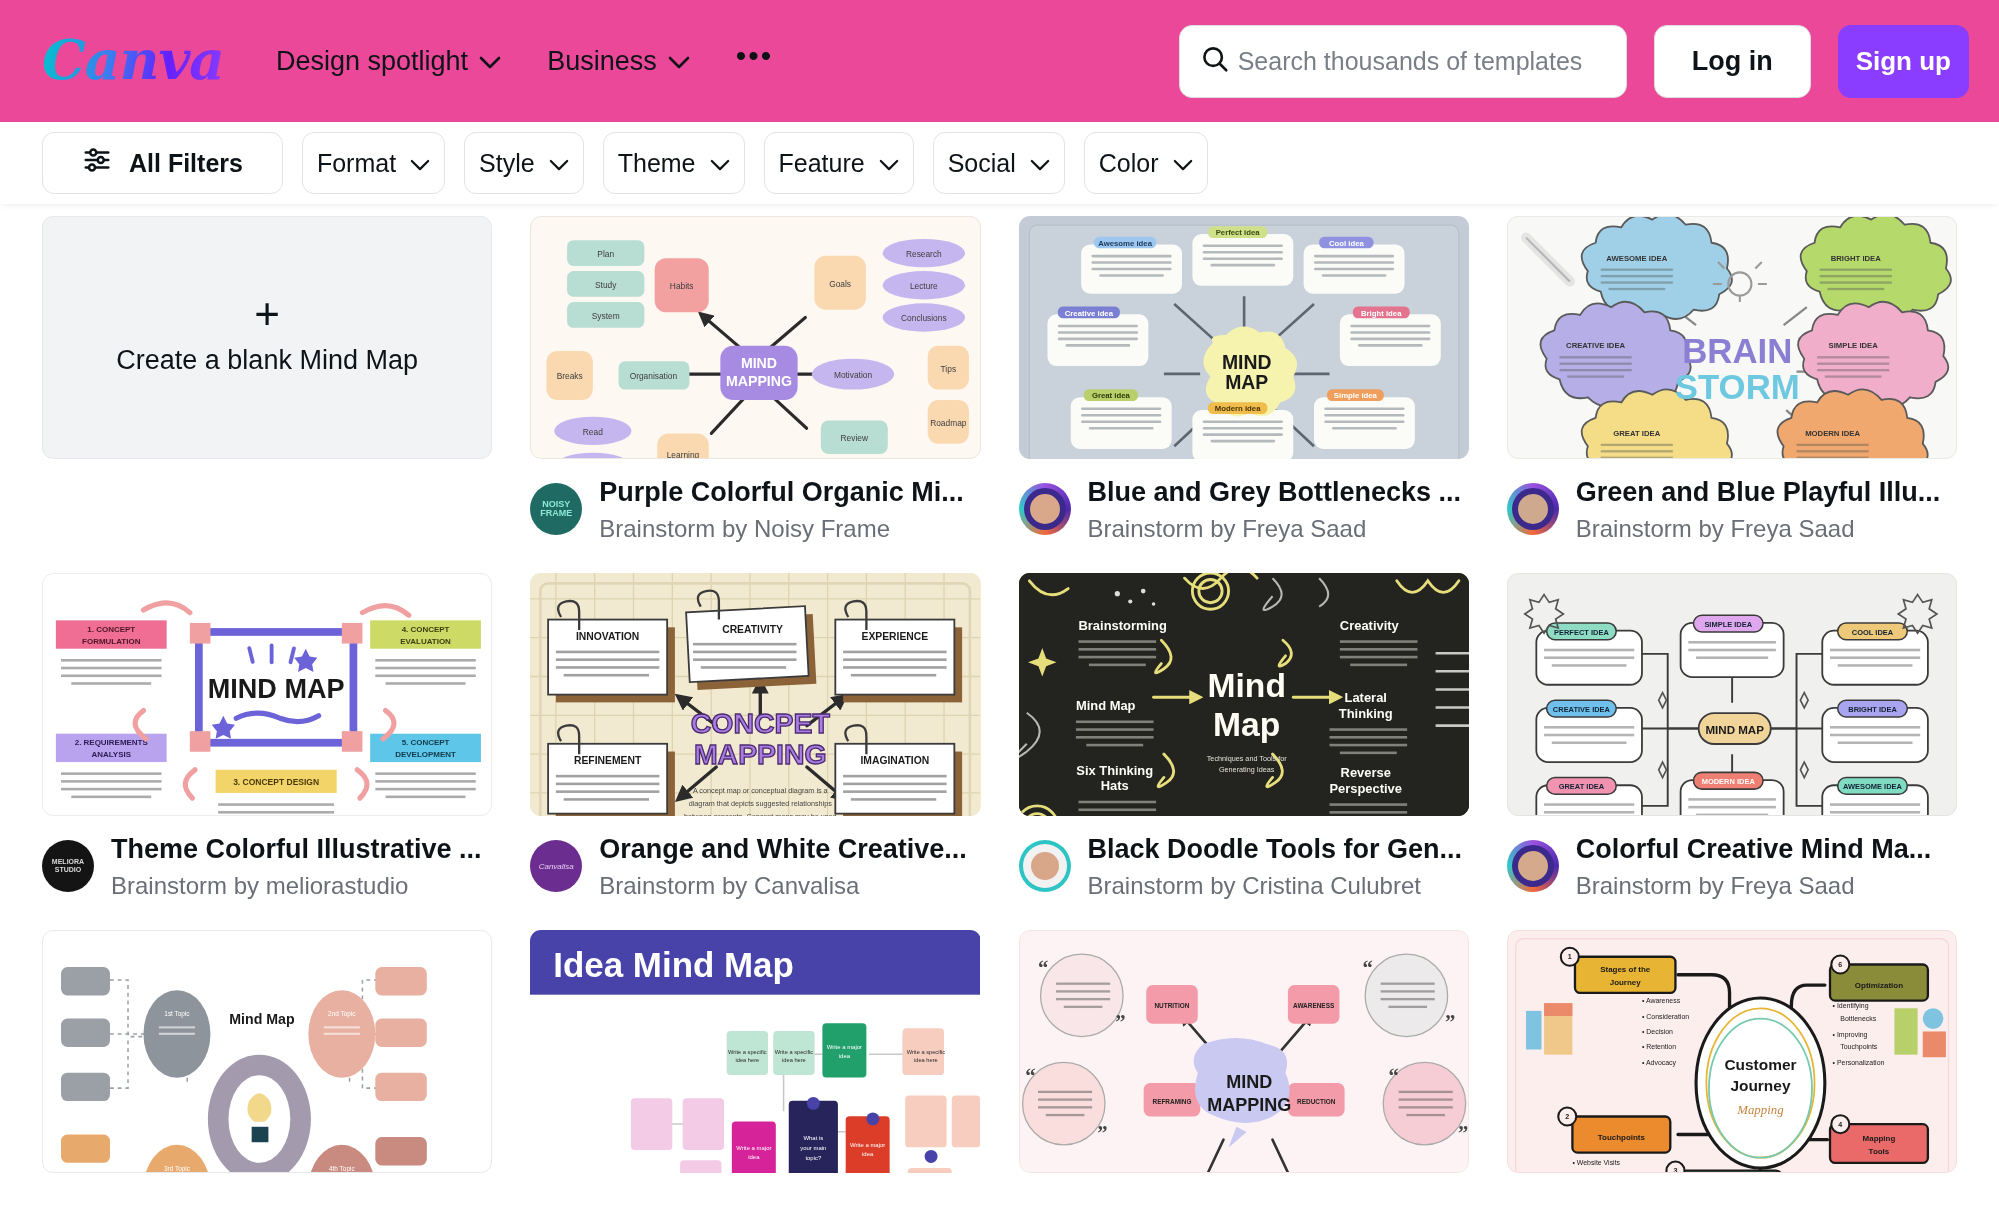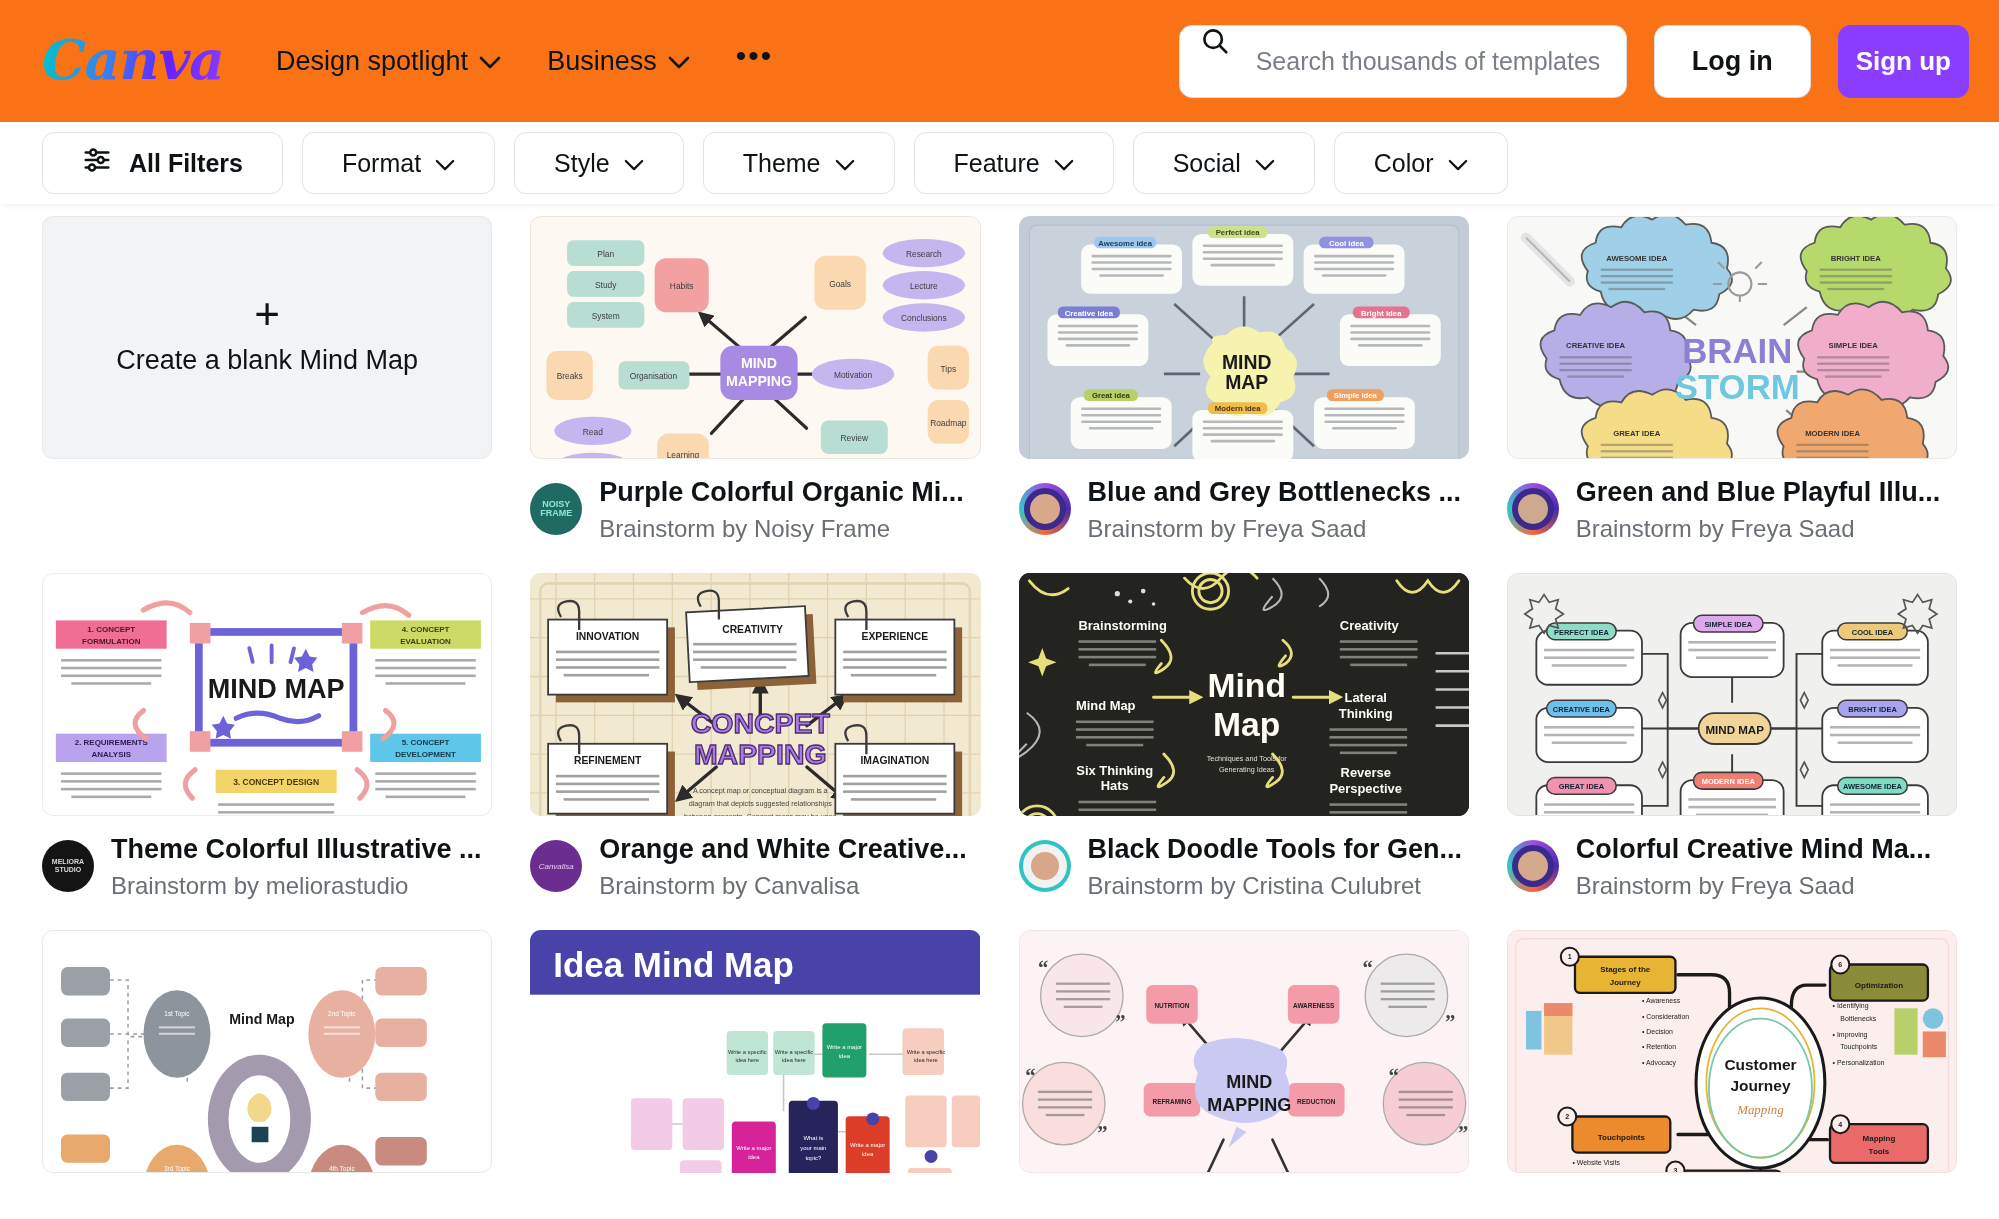--- a/index.html
+++ b/index.html
@@ -9,21 +9,21 @@
     background: #ffffff;
     overflow: hidden;
     position: relative;
   }
 
   
   .header {
     height: 122px;
     display: flex; align-items: center;
     padding: 0 30px 0 42px;
-    background: #f97316;
+    background: #ec4899;
     position: relative;
     z-index: 30;
   }
   .logo {
     font-family: "DejaVu Serif", serif;
     font-size: 55px; font-style: italic; font-weight: 700;
     letter-spacing: -1px;
     background: linear-gradient(100deg,#00c4cc 0%,#3b7df0 38%,#6420ff 68%,#8b3dff 100%);
     -webkit-background-clip: text; background-clip: text;
     -webkit-text-fill-color: transparent; color: transparent;
@@ -38,21 +38,21 @@
   .chev { display: inline-block; }
   .dots {
     font-size: 30px; letter-spacing: 2px; color: #0e1318;
     cursor: pointer; line-height: 1; padding-bottom: 10px;
   }
   .spacer { flex: 1 1 auto; }
 
   .searchbox {
     width: 448px; height: 73px;
     border: 1.5px solid #dcdde1; border-radius: 13px;
-    display: flex; gap: 26px;
+    display: flex; align-items: center; gap: 8px;
     padding: 0 20px; background: #fff;
     margin-right: 27px; overflow: hidden;
   }
   .searchbox input {
     border: none; outline: none; font-size: 25px;
     color: #6b6f76; background: transparent;
     font-family: "Liberation Sans", sans-serif;
     width: 100%; white-space: nowrap;
   }
   .searchbox input::placeholder { color: #7a7f87; }
@@ -75,21 +75,21 @@
   
   .filterbar {
     height: 82px; display: flex; align-items: center; gap: 19px;
     padding: 0 42px; background: #fff;
     position: relative; z-index: 25;
     box-shadow: 0 3px 7px -3px rgba(14,19,24,.10);
   }
   .fchip {
     height: 62px; border: 1.5px solid #e2e3e7; border-radius: 12px;
     background: #fff; display: flex; align-items: center; gap: 14px;
-    padding: 0 39px; font-size: 25px; color: #0e1318; cursor: pointer;
+    padding: 0 14px; font-size: 25px; color: #0e1318; cursor: pointer;
     white-space: nowrap;
   }
   .fchip.allf { gap: 17px; font-weight: 700; padding: 0 39px; }
 
   
   .content {
     position: absolute; top: 204px; left: 0; right: 0; bottom: 0;
     padding: 0 42px; overflow: hidden;
   }
   .row {

